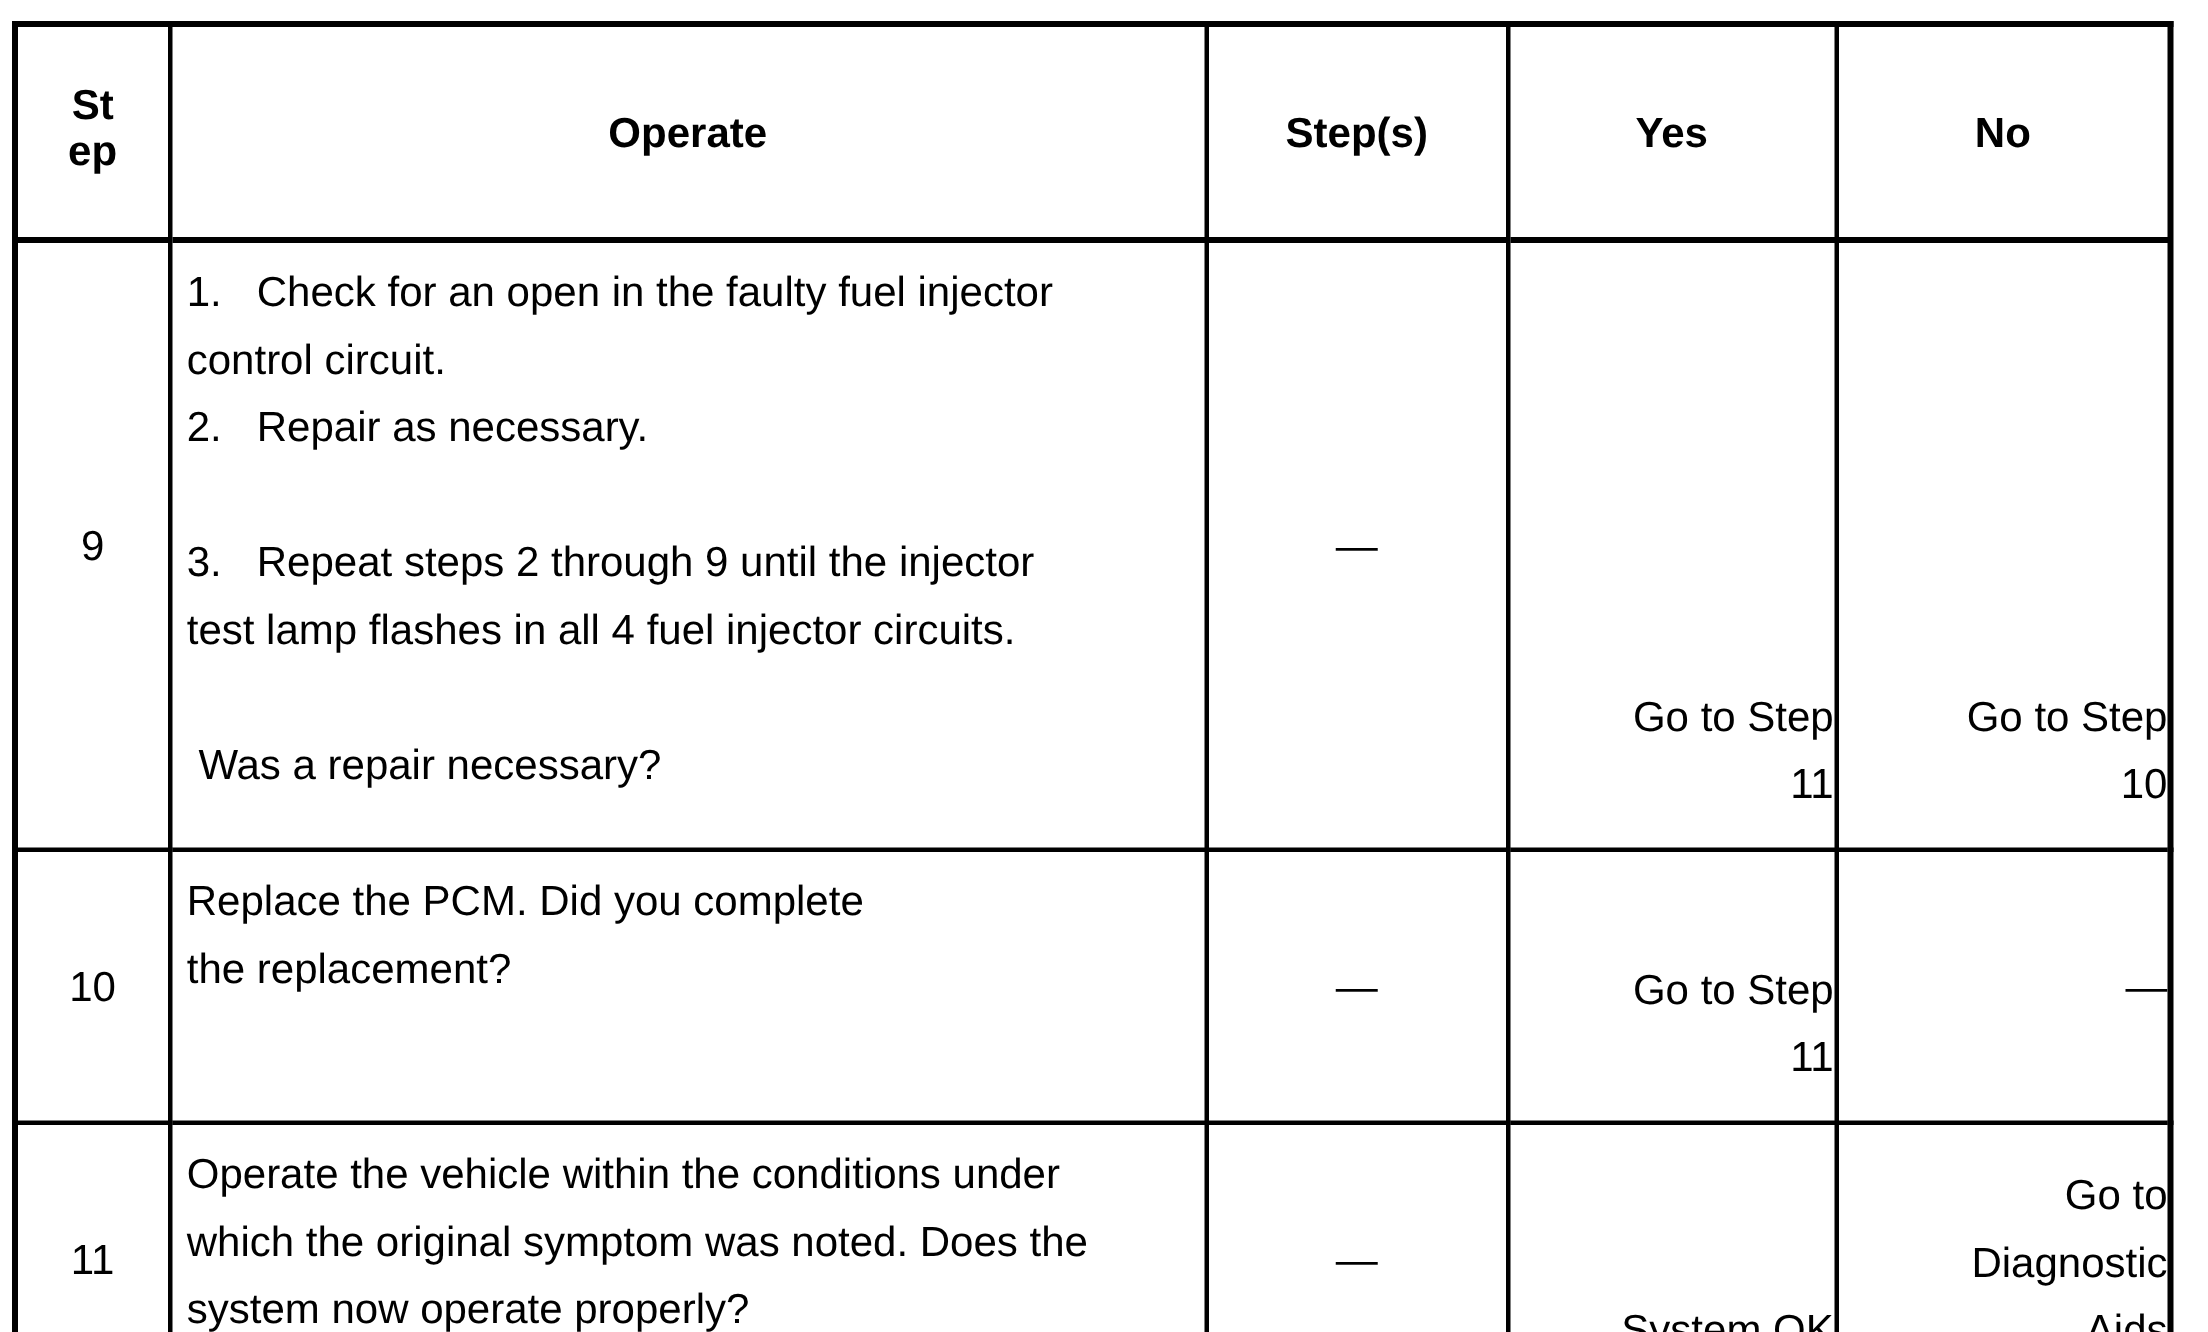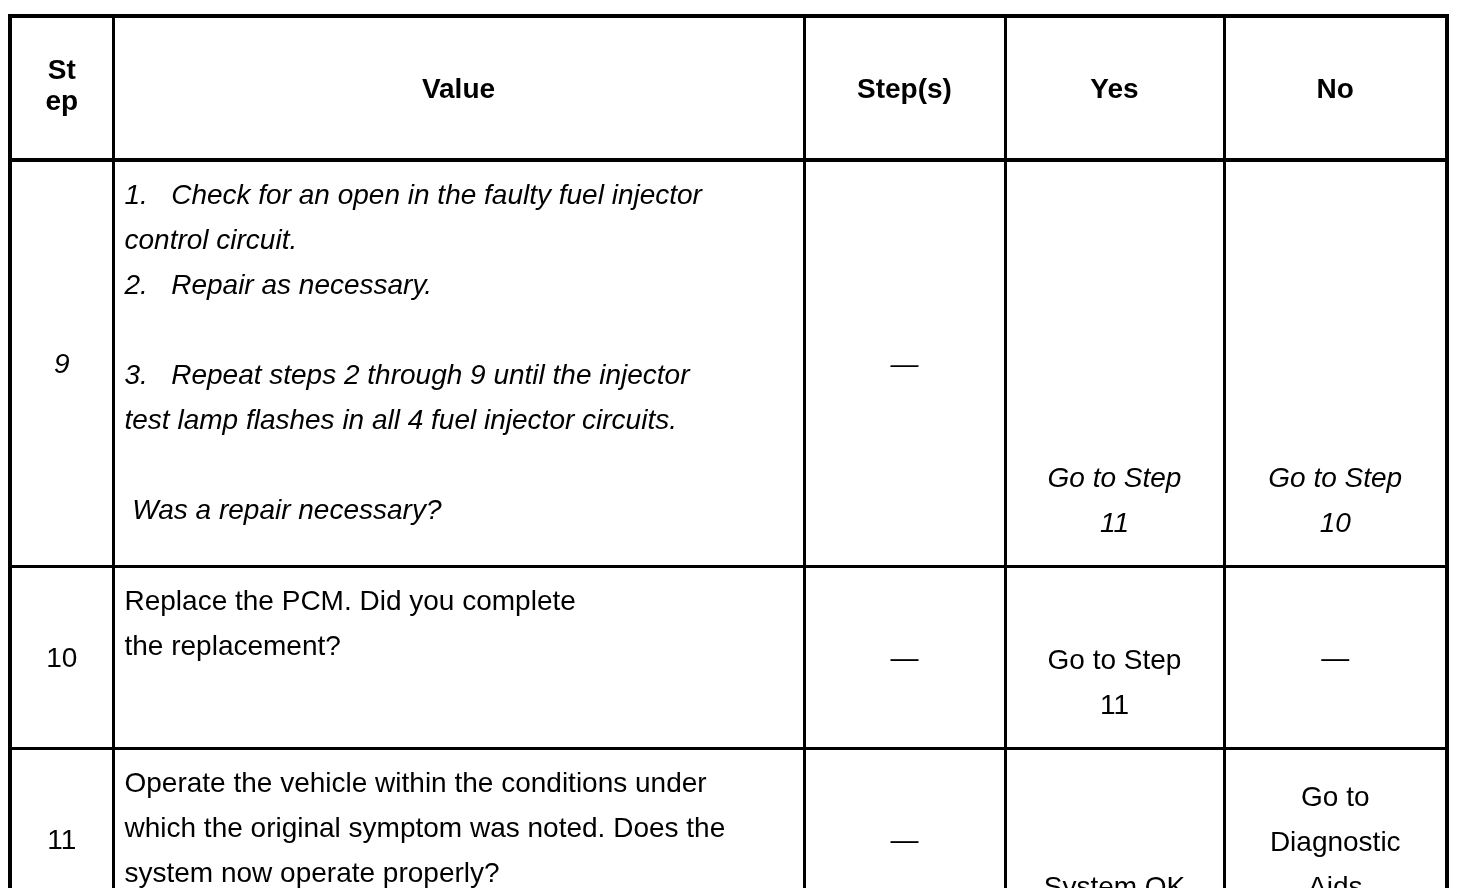--- a/index.html
+++ b/index.html
@@ -42,40 +42,40 @@
     text-align: center;
     vertical-align: middle;
     border-bottom-width: 4px;
   }
   .step-wrap {
     display: inline-block;
     width: 38px;
     word-break: break-all;
     line-height: 31px;
   }
-  tr.r9  > td { height: 383px; font-style: italic; }
+  tr.r9  > td { height: 383px; }
   tr.r10 > td { height: 159px; margin-top: 24px; }
   tr.r11 > td { height: 159px; border-bottom-width: 5px; }
 
   td.c-step {
     text-align: center;
     vertical-align: middle;
   }
   td.c-action {
     text-align: left;
     vertical-align: top;
     padding: 10px 14px 10px 10px;
     white-space: pre-wrap;
   }
   td.c-val {
     text-align: center;
     vertical-align: middle;
   }
   td.c-out {
-    text-align: center;
+    text-align: right;
     white-space: pre-line;
   }
   td.v-bottom {
     vertical-align: bottom;
     padding-bottom: 20px;
   }
   td.v-mid {
     vertical-align: middle;
   }
 </style>
@@ -88,21 +88,21 @@
       <col class="c2">
       <col class="c3">
       <col class="c4">
       <col class="c5">
   </colgroup>
   <thead>
     <tr class="hdr">
       <th>
         <span class="step-wrap">Step</span>
       </th>
-      <th>Value</th>
+      <th>Operate</th>
       <th>Step(s)</th>
       <th>Yes</th>
       <th>No</th>
     </tr>
   </thead>
   <tbody>
     <tr class="r9">
       <td class="c-step">9</td>
       <td class="c-action">1.   Check for an open in the faulty fuel injector
 control circuit.

